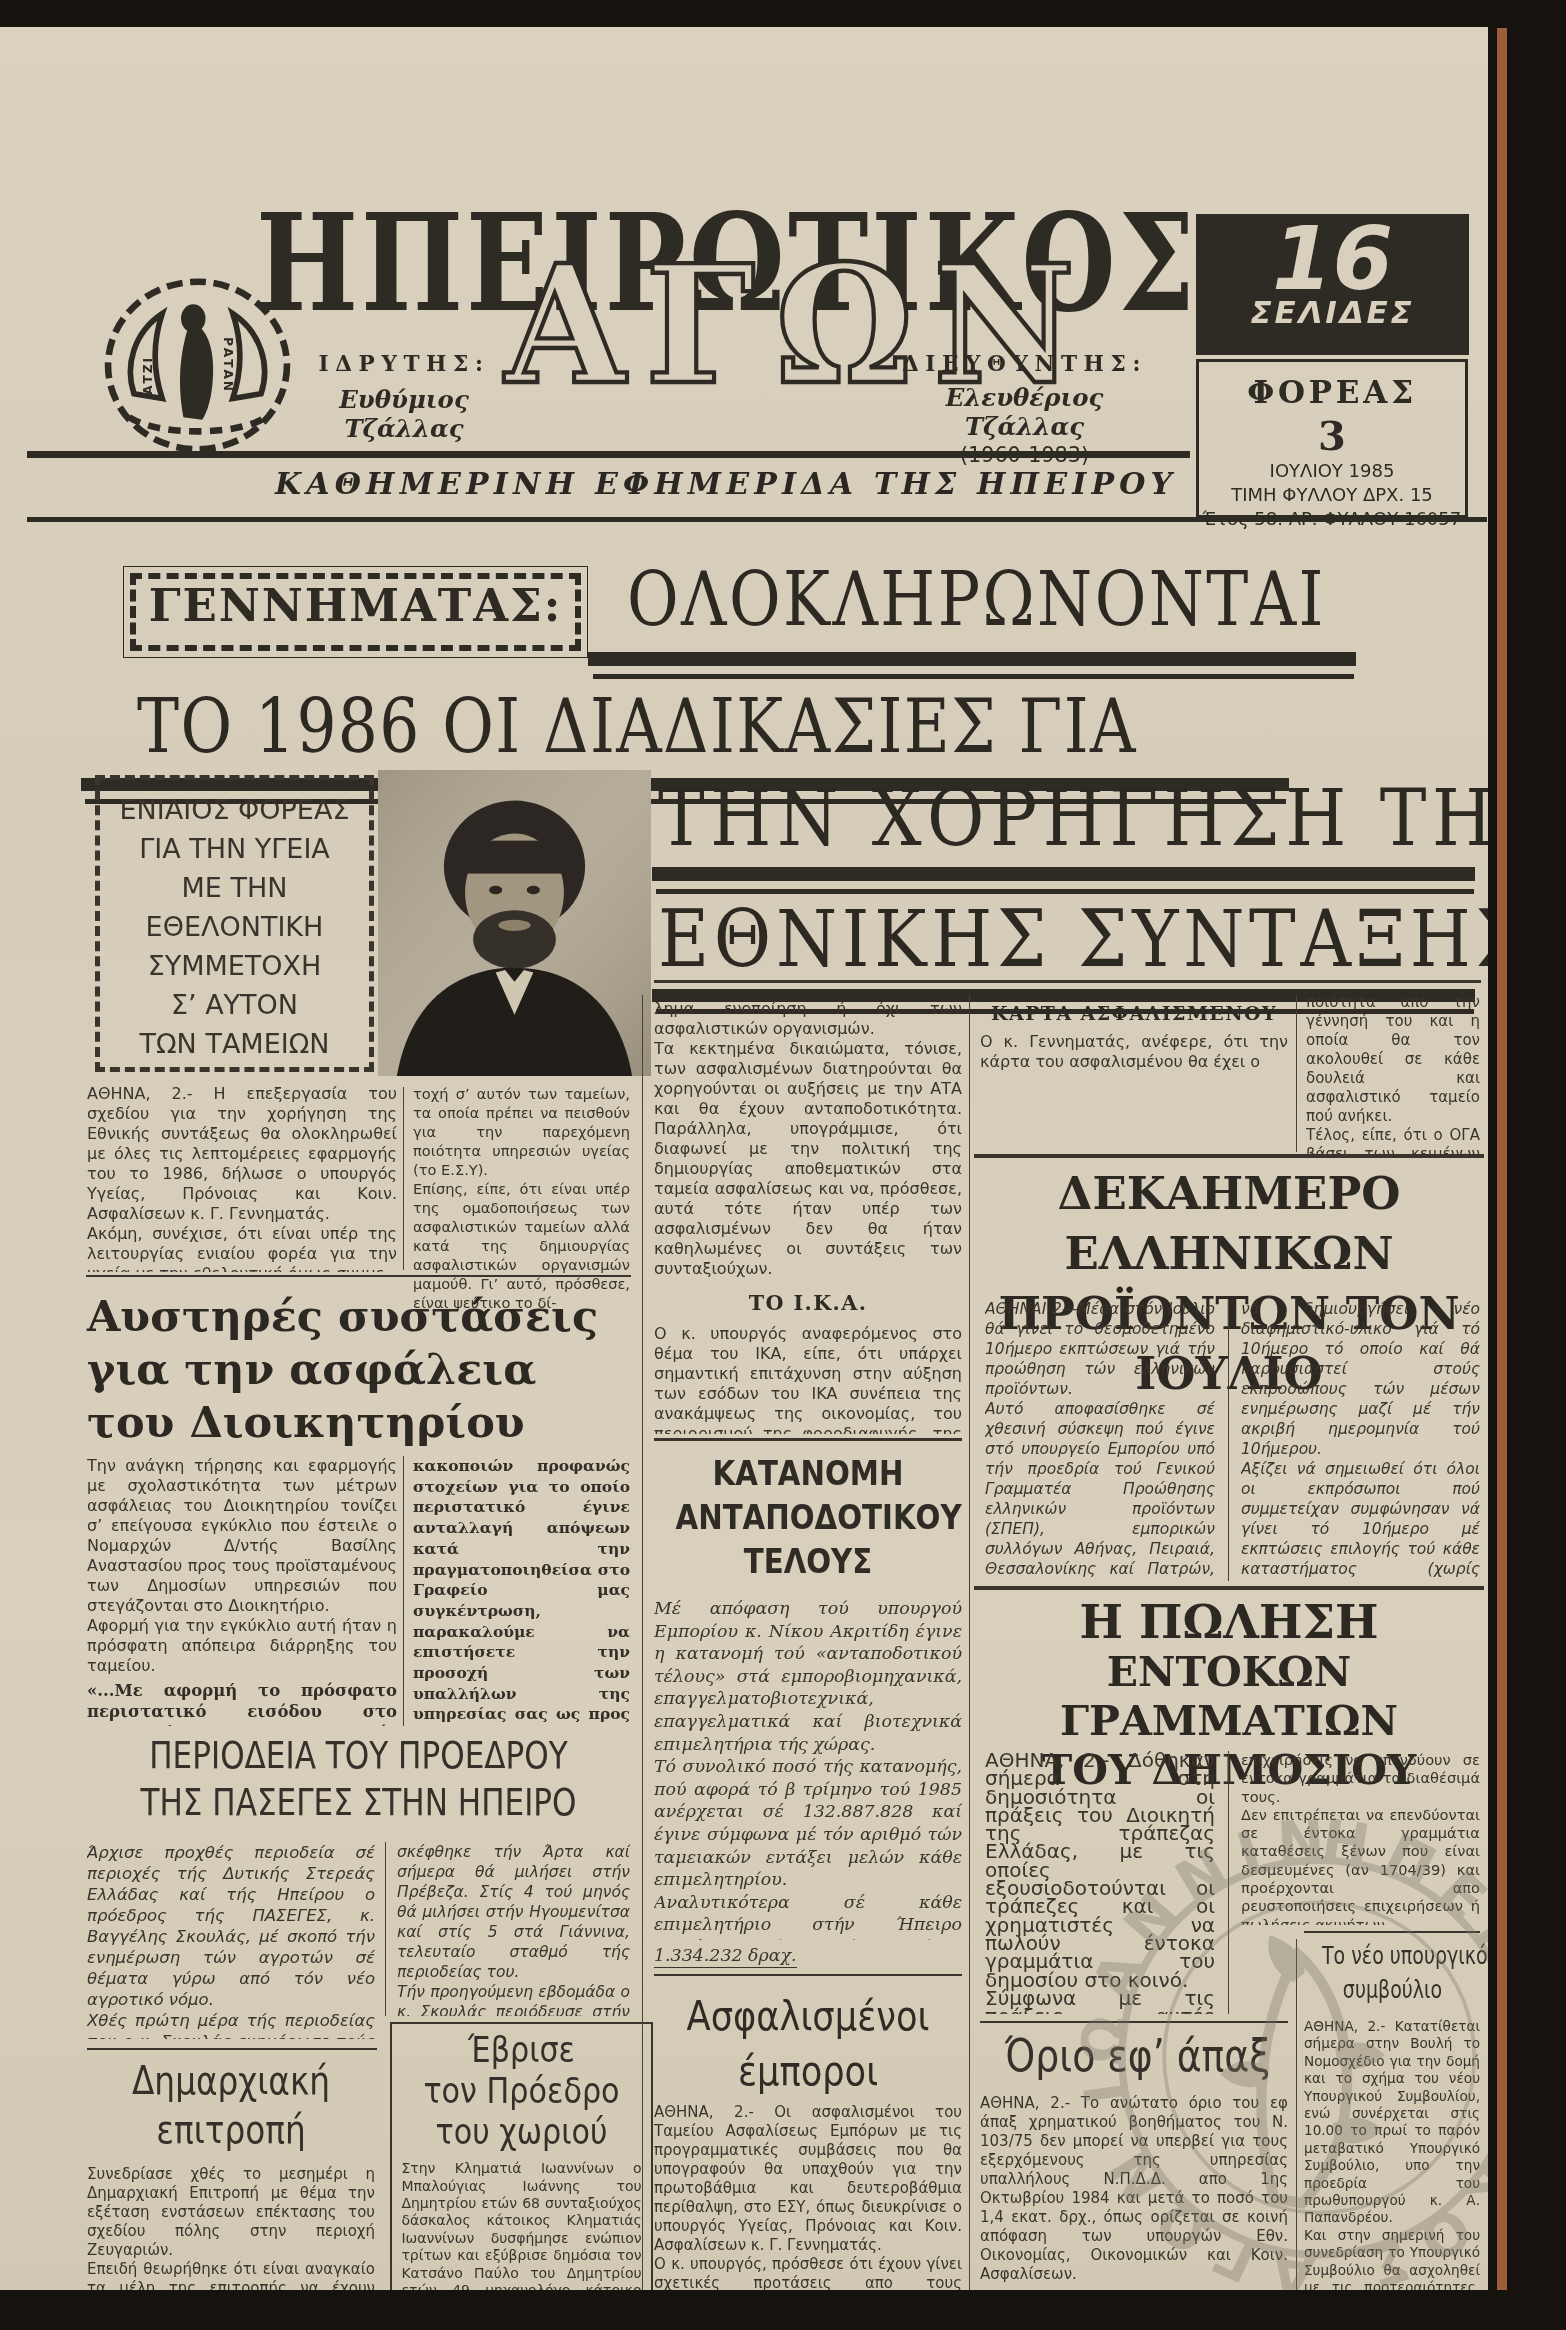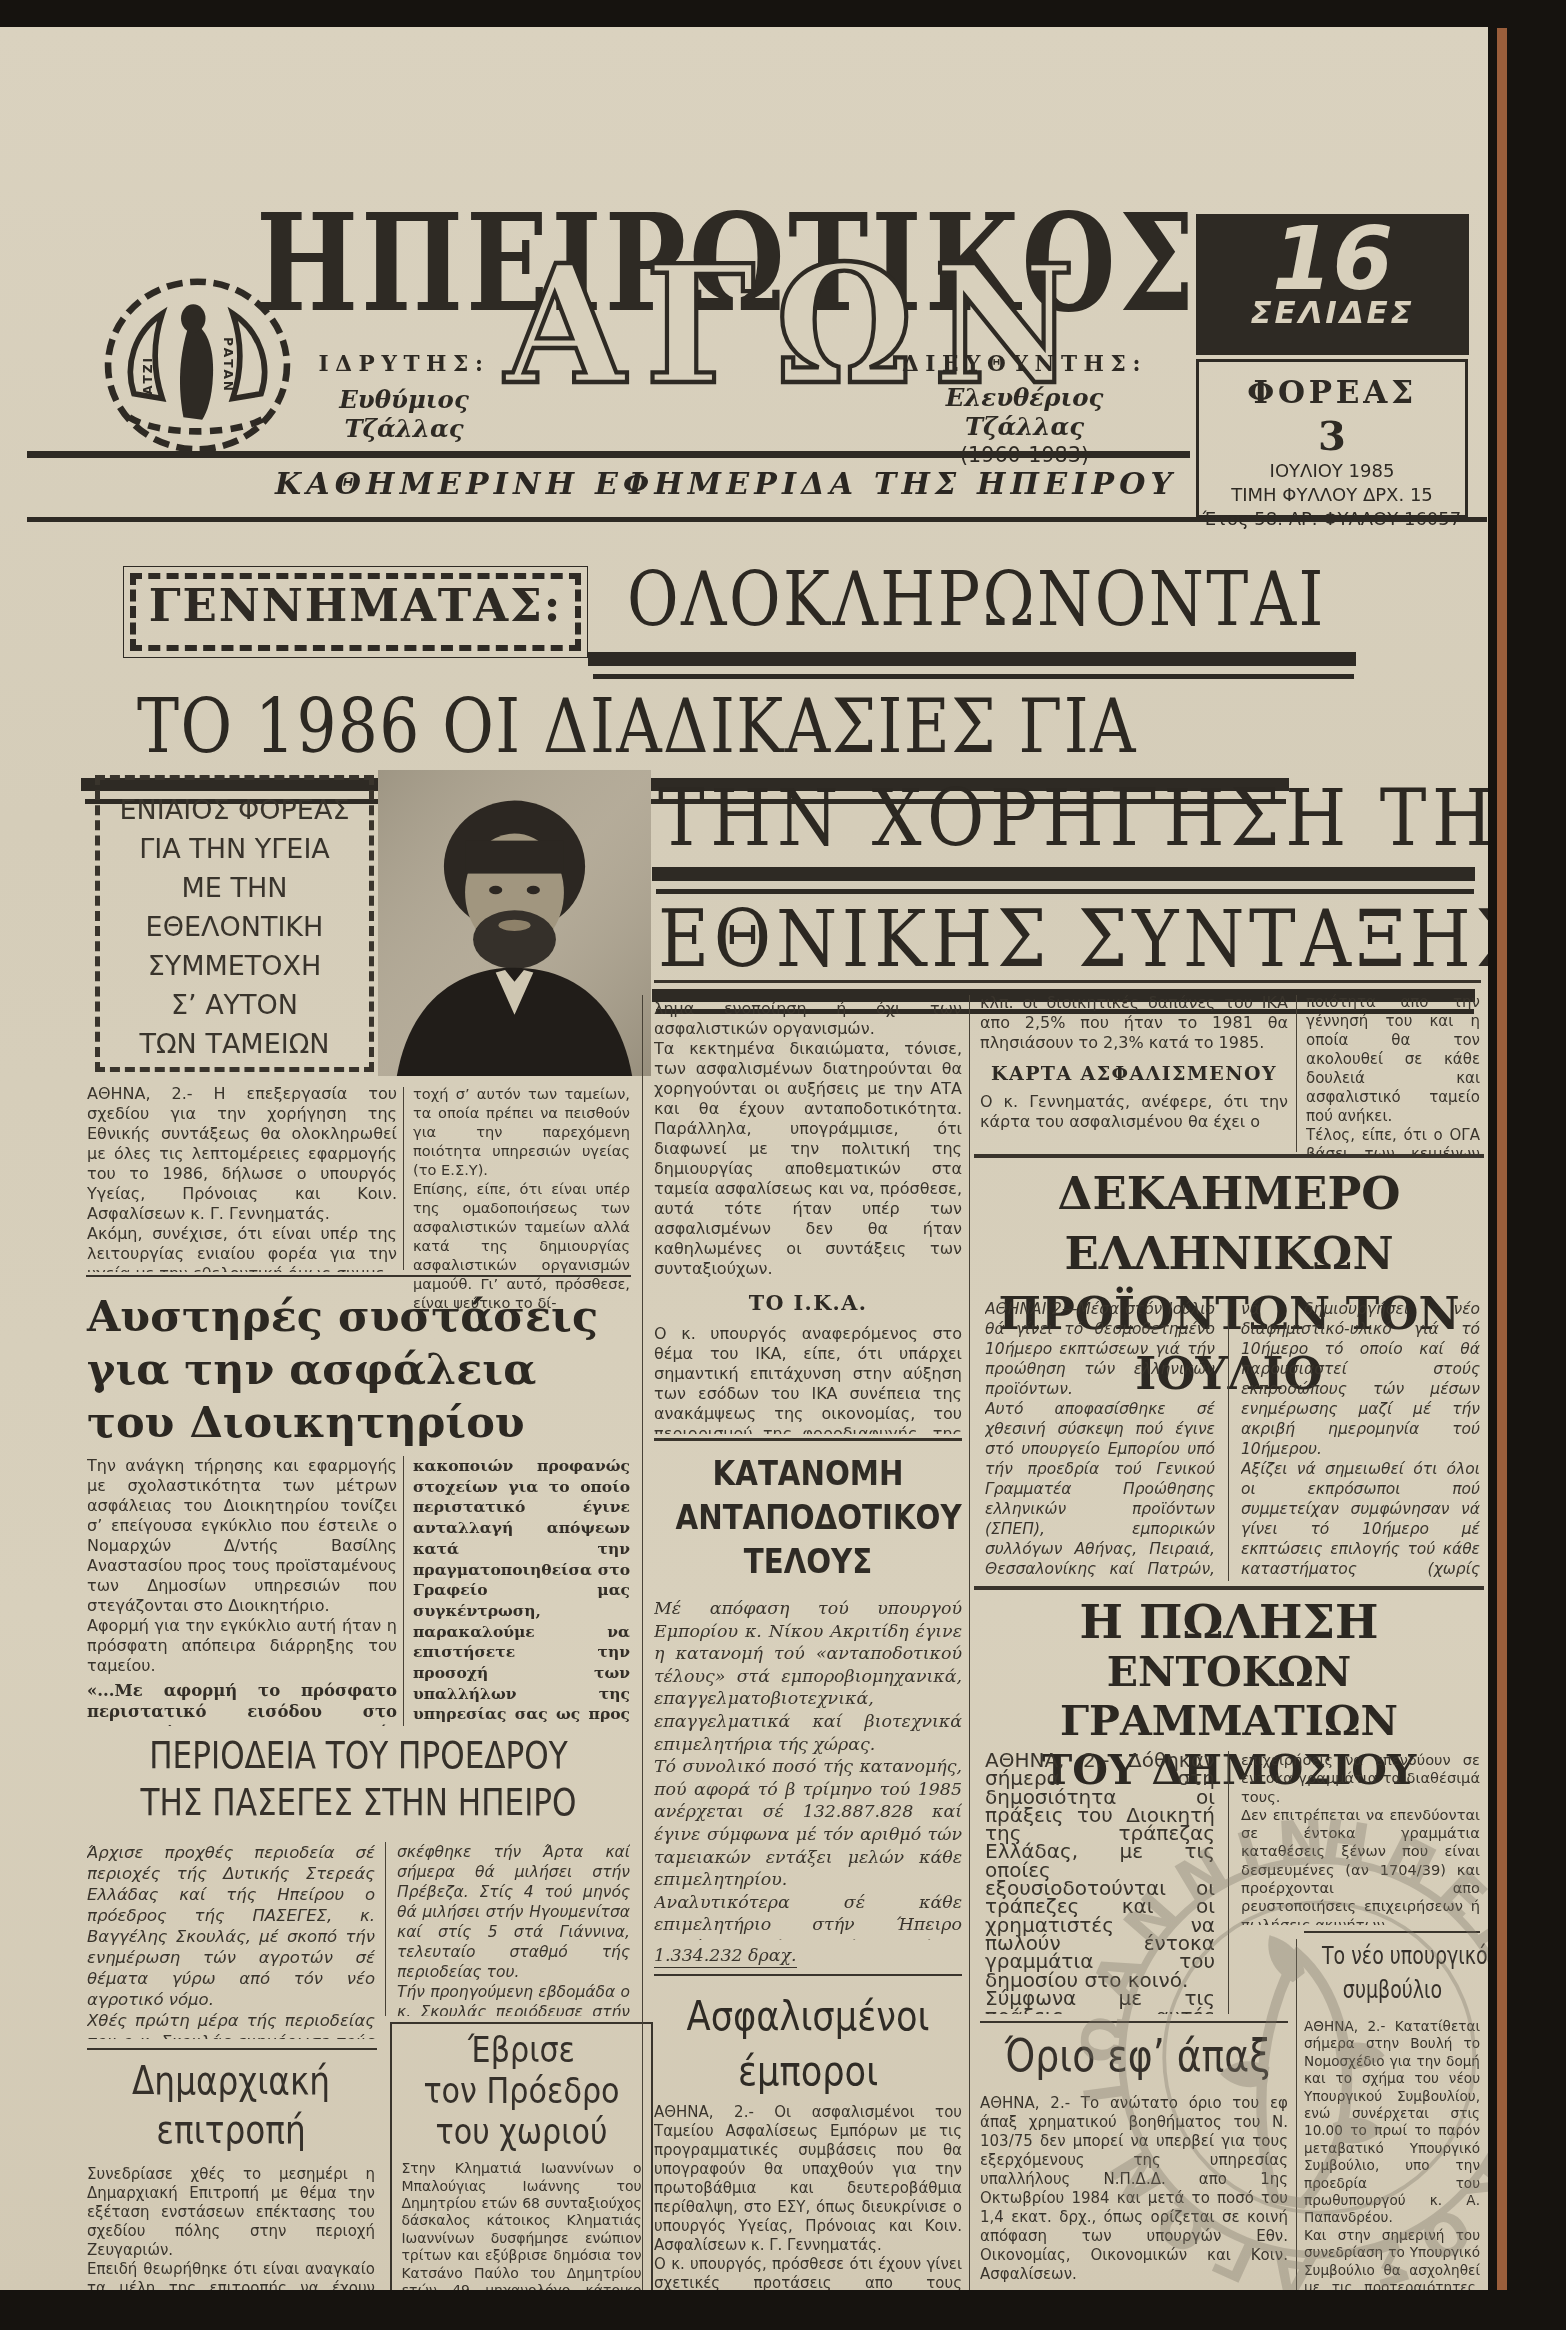--- a/index.html
+++ b/index.html
@@ -157,21 +157,20 @@
 Επίσης, είπε, ότι είναι υπέρ της ομαδοποιήσεως των ασφαλιστικών ταμείων αλλά κατά της δημιουργίας ασφαλιστικών οργανισμών μαμούθ. Γι’ αυτό, πρόσθεσε, είναι ψεύτικο το δί-</div>
 
   <div class="abs" style="left:654px;top:972px;width:308px;height:435px;overflow:hidden;">
     <div class="b-sans">λημα ενοποίηση ή όχι των ασφαλιστικών οργανισμών.
 Τα κεκτημένα δικαιώματα, τόνισε, των ασφαλισμένων διατηρούνται θα χορηγούνται οι αυξήσεις με την ΑΤΑ και θα έχουν ανταποδοτικότητα. Παράλληλα, υπογράμμισε, ότι διαφωνεί με την πολιτική της δημιουργίας αποθεματικών στα ταμεία ασφαλίσεως και να, πρόσθεσε, αυτά τότε ήταν υπέρ των ασφαλισμένων δεν θα ήταν καθηλωμένες οι συντάξεις των συνταξιούχων.</div>
     <div class="subhead" style="margin:12.2px 0 8.5px 0;">ΤΟ Ι.Κ.Α.</div>
     <div class="b-sans">Ο κ. υπουργός αναφερόμενος στο θέμα του ΙΚΑ, είπε, ότι υπάρχει σημαντική επιτάχυνση στην αύξηση των εσόδων του ΙΚΑ συνέπεια της ανακάμψεως της οικονομίας, του περιορισμού της φοροδιαφυγής, της εισπράξεως των καθοριζομένων εισφορών με την προηγούμενη ρύθμιση</div>
   </div>
 
   <div class="abs" style="left:980px;top:966px;width:308px;height:162px;overflow:hidden;">
-    <div class="b-sans">κλπ. οι διοικητικές δαπάνες του ΙΚΑ απο 2,5% που ήταν το 1981 θα πλησιάσουν το 2,3% κατά το 1985.</div>
     <div class="subhead" style="margin:9.4px 0 7.5px 0;font-size:19px;">ΚΑΡΤΑ ΑΣΦΑΛΙΣΜΕΝΟΥ</div>
     <div class="b-sans">Ο κ. Γεννηματάς, ανέφερε, ότι την κάρτα του ασφαλισμένου θα έχει ο</div>
   </div>
   <div class="abs b-sans" style="left:1306px;top:966px;width:174px;height:162px;font-size:15px;line-height:19px;">ποιότητα απο την γέννησή του και η οποία θα τον ακολουθεί σε κάθε δουλειά και ασφαλιστικό ταμείο πού ανήκει.
 Τέλος, είπε, ότι ο ΟΓΑ βάσει των κειμένων διατάξεων μπορεί να χορηγεί, απο ειδικό λογαριασμό, συμπληρωματικές συντάξεις.</div>
 
   <div class="abs hr" style="left:86px;top:1248px;width:545px;height:2.4px;"></div>
   <div class="abs" style="left:87px;top:1263px;width:543px;">
     <div class="sec-serif">Αυστηρές συστάσεις</div>
     <div class="sec-serif">για την ασφάλεια</div>

